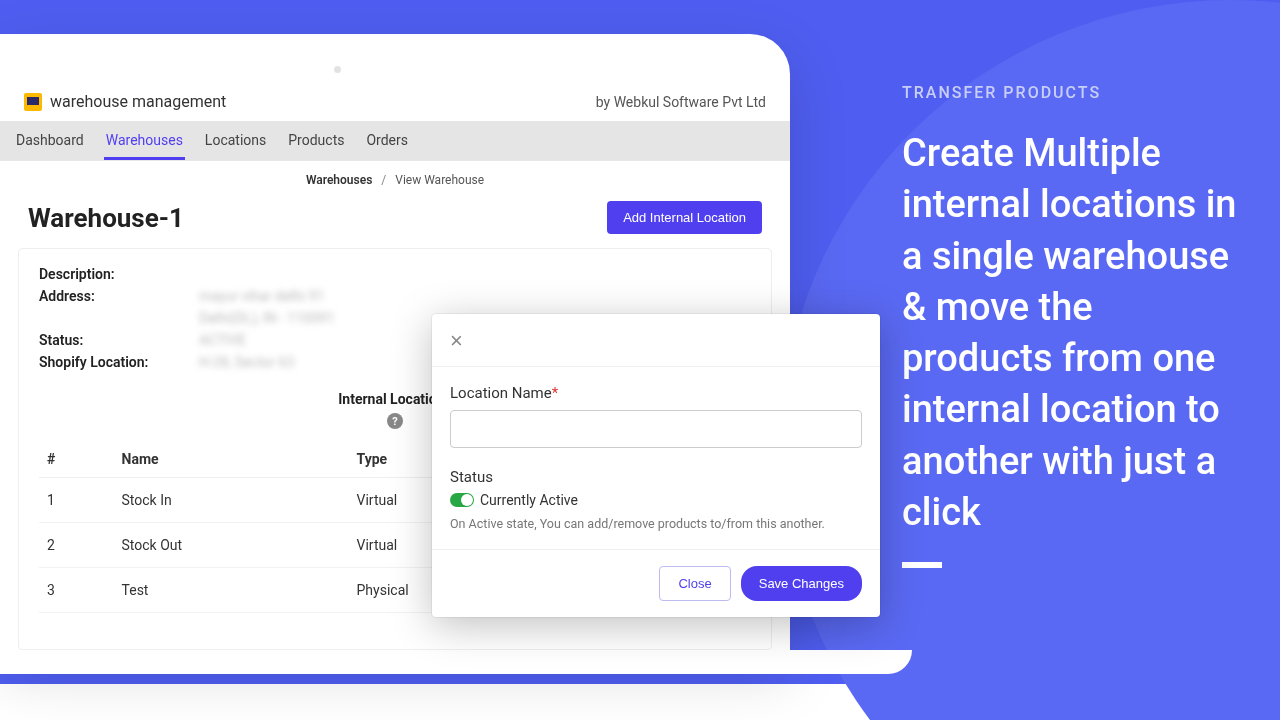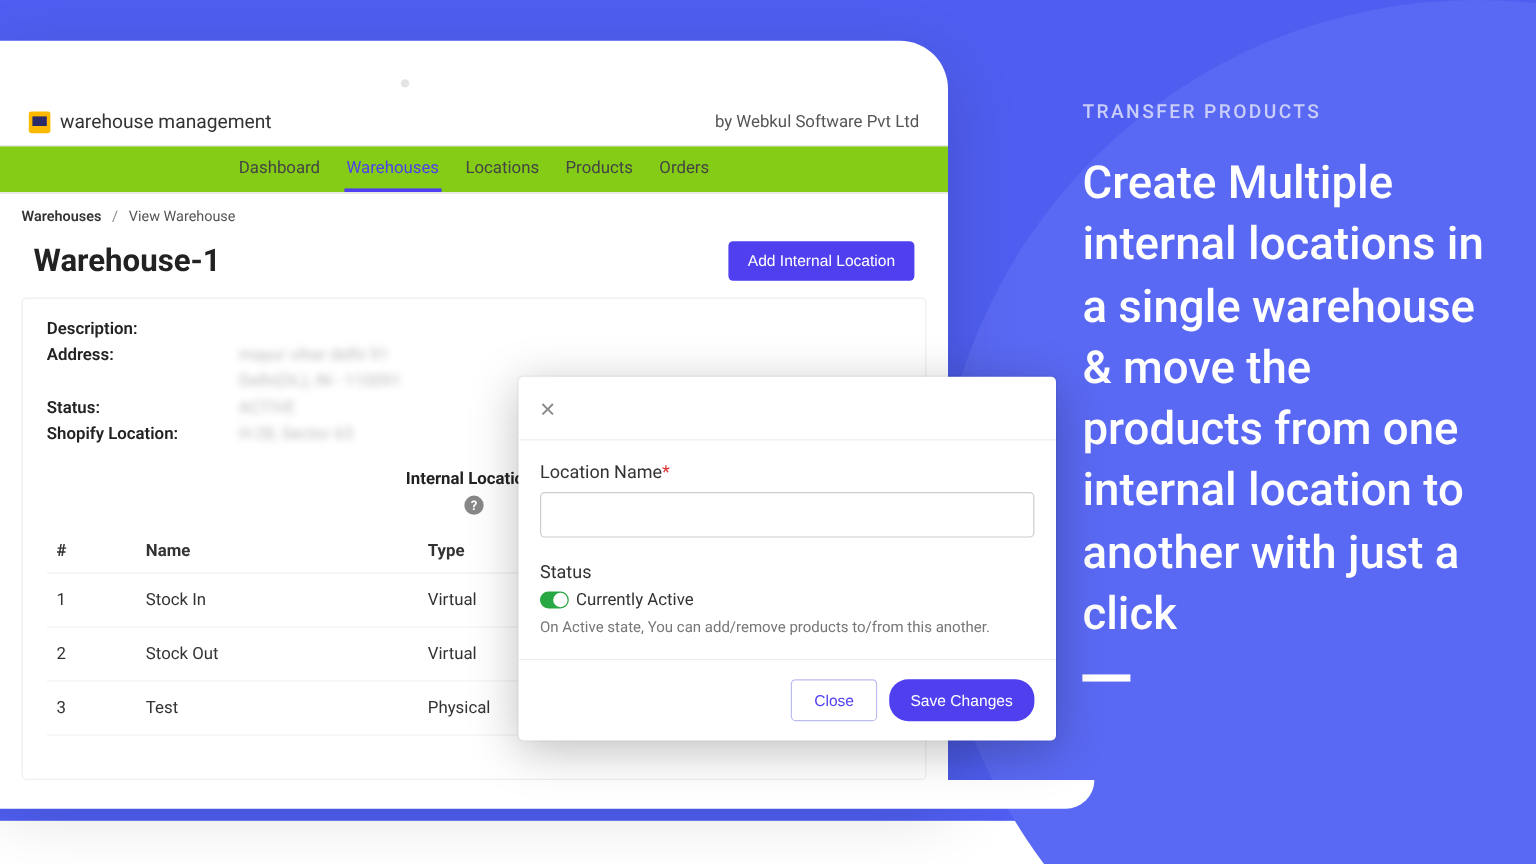--- a/index.html
+++ b/index.html
@@ -62,34 +62,33 @@
   }
   .app-logo::after {
     content: ''; position:absolute; top:4px; left:3px; width:12px; height:8px;
     background:#2a2a6a;
   }
   .app-title { font-size: 16px; color: #333; }
   .app-by { font-size: 14px; color: #555; }
   .tabs {
     display: flex; gap: 18px;
     padding: 0 14px;
-    background:#84cc16;
+    background:#e5e5e5;
     border-bottom: 1px solid #e7e7ea;
-    justify-content: center;
   }
   .tab {
     padding: 10px 2px 9px 2px;
     font-size: 14px; color: #444;
     cursor: pointer;
     border-bottom: 3px solid transparent;
   }
   .tab.active { color: #4f3ff0; border-bottom-color: #4f3ff0; }
   .breadcrumbs {
     padding: 12px 18px 6px 18px;
-    font-size: 12px; color: #555;
+    font-size: 12px; color: #555; text-align: center;
   }
   .breadcrumbs .bc-link { color: #333; font-weight: 600; }
   .breadcrumbs .bc-sep { color: #888; padding: 0 6px; }
   .page-head {
     display:flex; align-items:center; justify-content:space-between;
     padding: 8px 28px 14px 28px;
   }
   .page-title { font-size: 26px; font-weight: 700; color:#222; }
   .btn-primary {
     background: #4f3fee; color:#fff; border:none;

